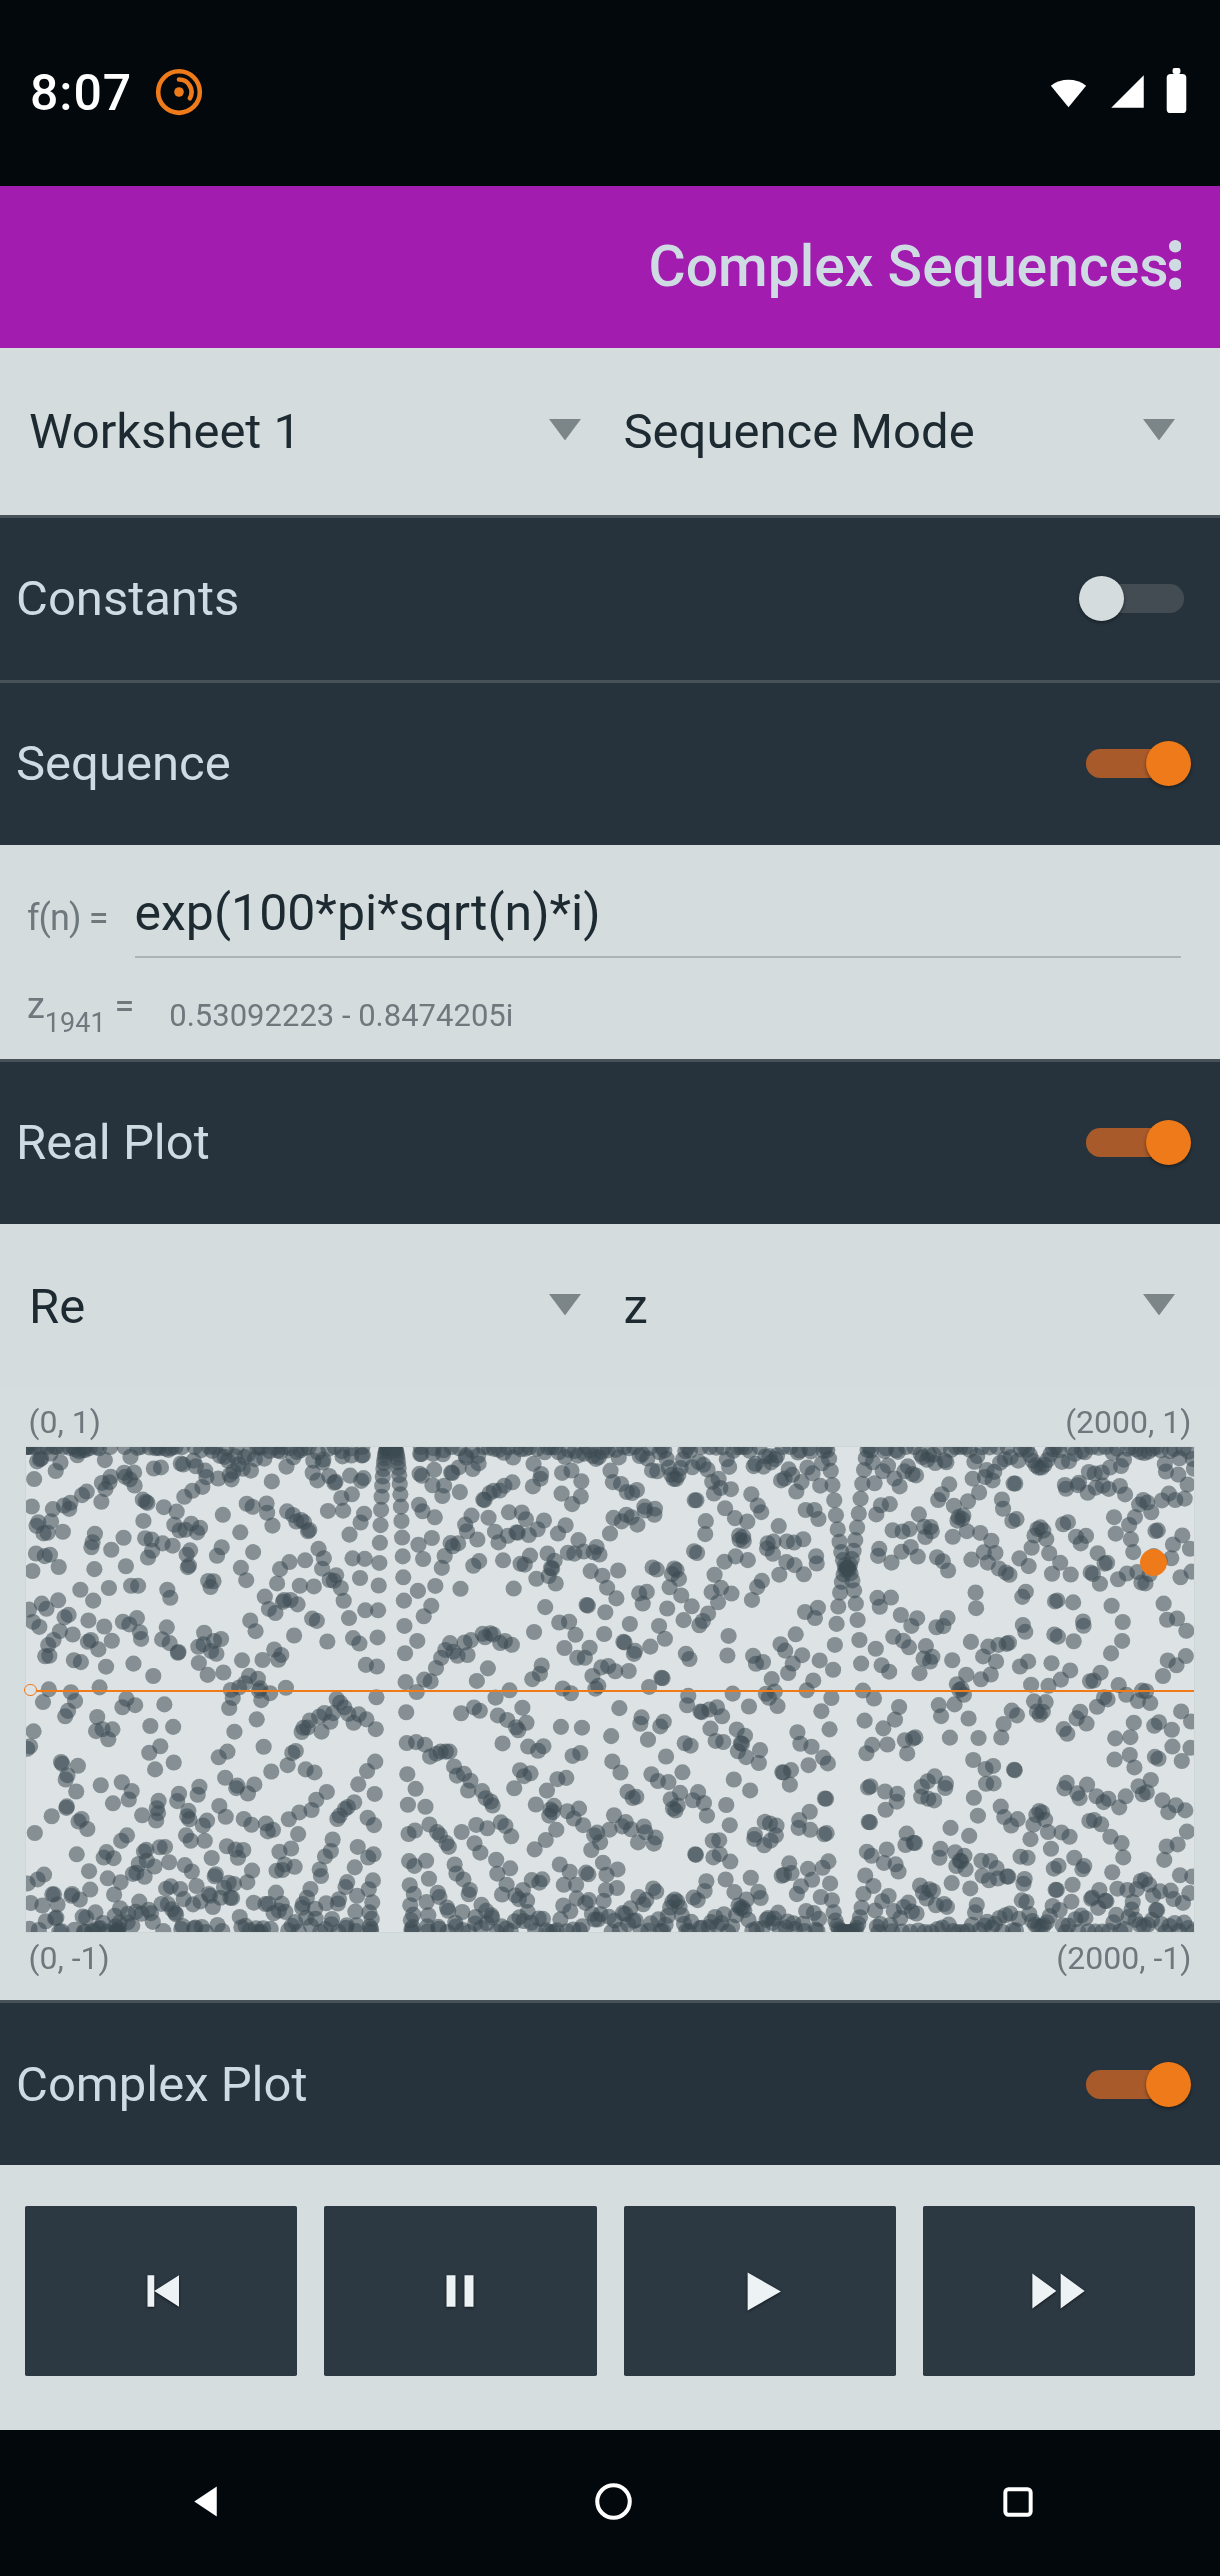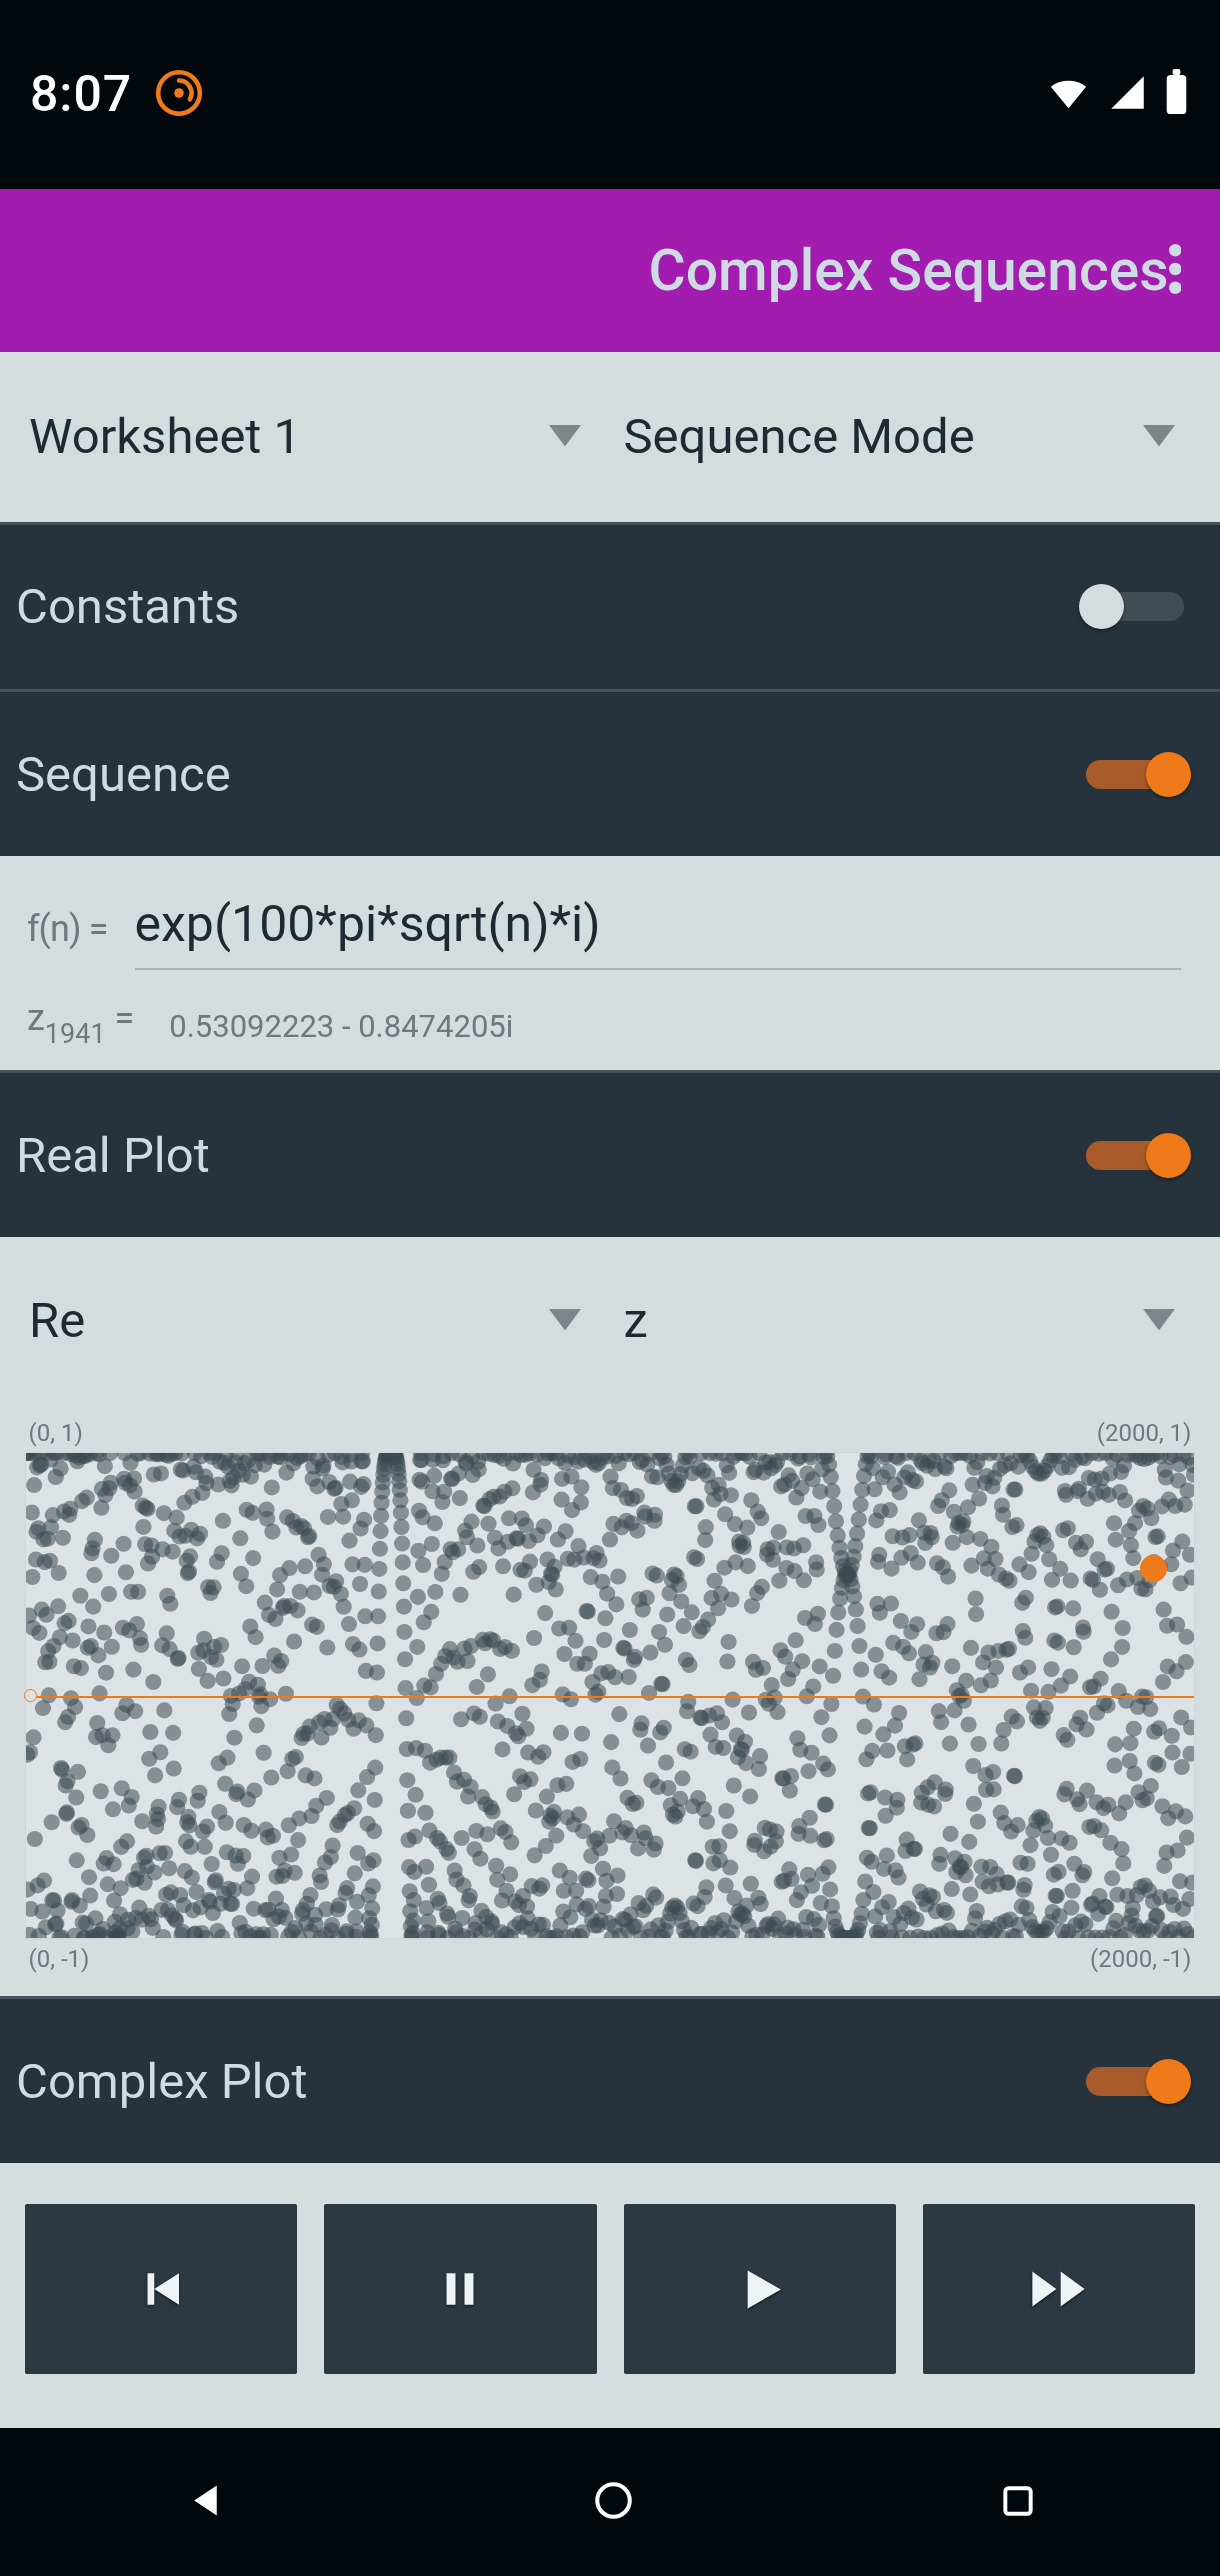--- a/index.html
+++ b/index.html
@@ -48,21 +48,21 @@
   .seqres { display:flex; align-items:flex-end; gap:35px; margin-top:27px; }
   .seqres .pre { color:#6e787d; font-size:36px; white-space:nowrap; }
   .seqres .pre sub { font-size:27px; position:relative; top:5.4px; }
   .seqres .val { color:#6e787d; font-size:31px; }
 
   
   .plotselrow { height:170px; padding:0 29px; }
 
   
   .plotwrap { background:#d5dddf; padding:9px 25px 18px 25px; }
-  .plotcorners { display:flex; justify-content:space-between; color:#6e787d; font-size:24px; padding:5.4px 3.6px; }
+  .plotcorners { display:flex; justify-content:space-between; color:#6e787d; font-size:32px; padding:5.4px 3.6px; }
   .plotcanvas { position:relative; width:100%; height:487px; background:#dde3e5; border:1.8px solid #cfd6d8; }
   .plotcanvas .axis { position:absolute; left:0; right:0; top:50%; height:1.8px; background:#ef7a1a; }
   .plotcanvas .axis-dot { position:absolute; left:-1.8px; top:50%; width:12.5px; height:12.5px; margin-top:-6.3px; border:1.8px solid #ef7a1a; border-radius:50%; background:#dde3e5; }
   .plotcanvas svg { position:absolute; inset:0; width:100%; height:100%; }
   .plotcanvas .marker { position:absolute; width:27px; height:27px; border-radius:50%; background:#ef7a1a; right:27px; top:102px; }
 
   
   .player { background:#d5dddf; padding:41px 25px 54px 25px; display:flex; gap:27px; }
   .pbtn { flex:1; height:170px; background:#2c3943; display:flex; align-items:center; justify-content:center; border-radius:1.8px; }
   .pbtn svg { fill:#edf2f5; filter:drop-shadow(0 1.8px 1.8px rgba(0,0,0,.6)); }

